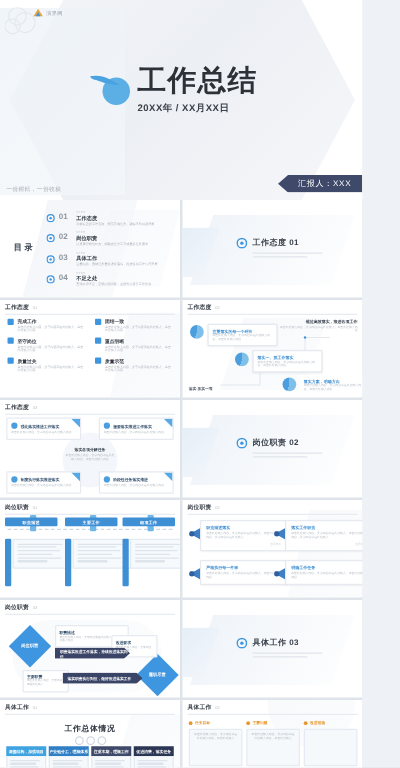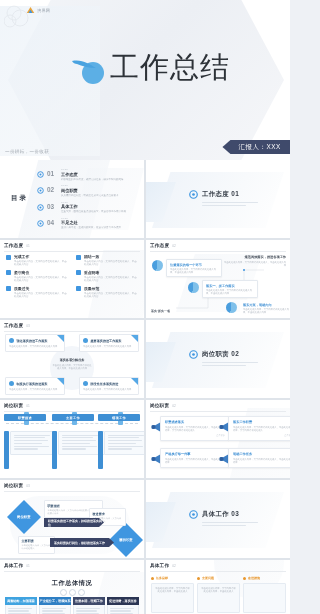--- a/index.html
+++ b/index.html
@@ -15,21 +15,21 @@
   .cover-hex2{position:absolute;top:6px;left:-50px;width:150px;height:150px;
               background:linear-gradient(135deg,#eaf1f8 0%,#f4f7fa 100%);
               clip-path:polygon(30% 0,100% 0,100% 100%,30% 100%,0 50%);opacity:.75;}
   .wm{position:absolute;top:4px;left:4px;width:42px;height:30px;opacity:.30;}
   .logo{position:absolute;top:6px;left:26px;display:flex;align-items:center;gap:2px;}
   .logo-mark{width:9px;height:8px;position:relative;}
   .logo-txt{font-size:4.2px;color:#9aa3ad;letter-spacing:.2px;filter:blur(.25px);}
   .cover-center{position:absolute;left:72px;top:53px;display:flex;align-items:flex-start;}
   .bird{width:34px;height:30px;margin-top:3px;flex:none;}
   .cover-txt{margin-left:4px;}
-  .cover-title{font-size:29px;font-weight:normal;color:#2d3238;letter-spacing:1px;line-height:1;}
+  .cover-title{font-size:23px;font-weight:bold;color:#2d3238;letter-spacing:1px;line-height:1;}
   .cover-sub{font-size:7.6px;font-weight:bold;color:#3a4049;letter-spacing:.4px;margin-top:6px;}
   .tagline{position:absolute;left:5px;bottom:6px;font-size:4.6px;color:#a7adb5;
            letter-spacing:.3px;filter:blur(.2px);}
   .badge{position:absolute;right:0;bottom:6px;height:14px;padding:0 9px 0 16px;
          background:#3f4a6b;color:#ffffff;display:flex;align-items:center;
          font-size:6.4px;letter-spacing:.6px;
          clip-path:polygon(8px 0,100% 0,100% 100%,8px 100%,0 50%);}
 
   
   .grid{display:grid;grid-template-columns:1fr 1fr;gap:2px;background:#dfe4ea;
@@ -169,20 +169,21 @@
     <span class="logo-txt">演界网</span>
   </div>
 
   <div class="cover-center">
     <svg class="bird" viewBox="0 0 34 30">
       <circle cx="21" cy="17" r="11" fill="#5cafe5"></circle>
       <path d="M0 5 C10 3 17 8 24 12 C16 12 10 10 5 8 C3 8 1 7 0 5 Z" fill="#4aa3e0"></path>
     </svg>
     <div class="cover-txt">
       <div class="cover-title">工作总结</div>
+      <div class="cover-sub">20XX年 / XX月XX日</div>
     </div>
   </div>
 
   <div class="tagline">一份耕耘，一份收获</div>
   <div class="badge">汇报人：XXX</div>
 </div>
 
 <div class="grid">
 
   <div class="slide">

